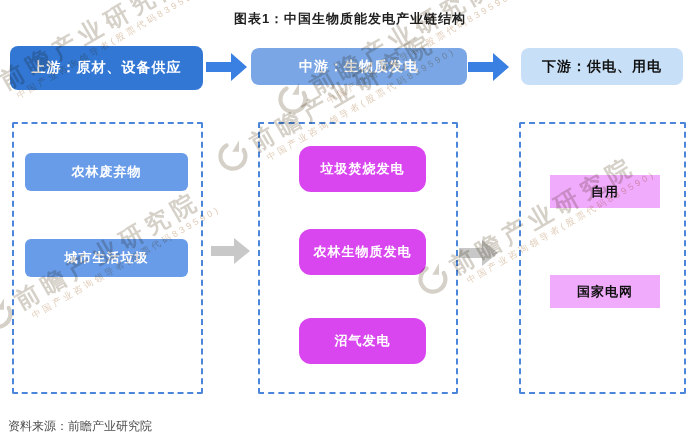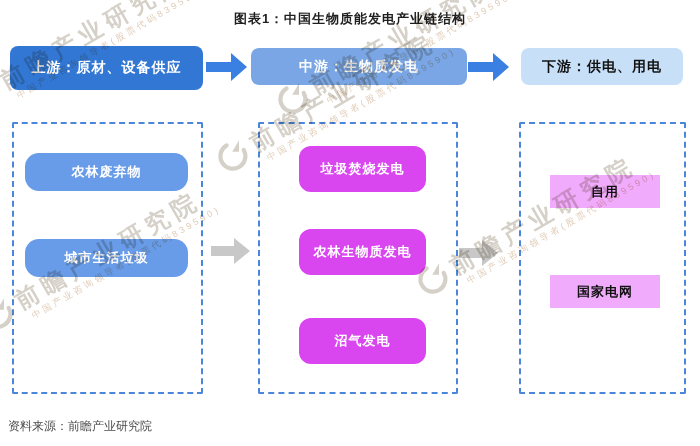--- a/index.html
+++ b/index.html
@@ -32,21 +32,21 @@
   .panel-1{left:258px;width:200px;}
   .panel-2{left:519px;width:167px;}
   .gray-arrow{position:absolute;width:40px;height:28px;}
   .gray-arrow-0{left:211px;top:237px;}
   .gray-arrow-1{left:459px;top:239px;}
   
   .item{
     position:absolute;display:flex;align-items:center;justify-content:center;
     font-weight:bold;font-size:13px;letter-spacing:1px;
   }
-  .col0{left:25px;width:163px;height:38px;background:#689be8;color:#ffffff;border-radius:14px;}
+  .col0{left:25px;width:163px;height:38px;background:#689be8;color:#ffffff;border-radius:6px;}
   .c0-0{top:153px;} .c0-1{top:239px;} .c0-2{top:333px;}
   .col1{left:299px;width:127px;height:46px;background:#d946ef;color:#ffffff;border-radius:12px;}
   .c1-0{top:146px;} .c1-1{top:229px;} .c1-2{top:318px;}
   .col2{left:550px;width:110px;height:33px;background:#f0abfc;color:#111111;border-radius:0;}
   .c2-0{top:175px;} .c2-1{top:275px;}
   
   .src{position:absolute;left:8px;top:418px;font-size:12px;color:#4d4d4d;}
   .credit{position:absolute;right:7px;top:418px;font-size:12px;color:#4d4d4d;}
   
   .wm{

